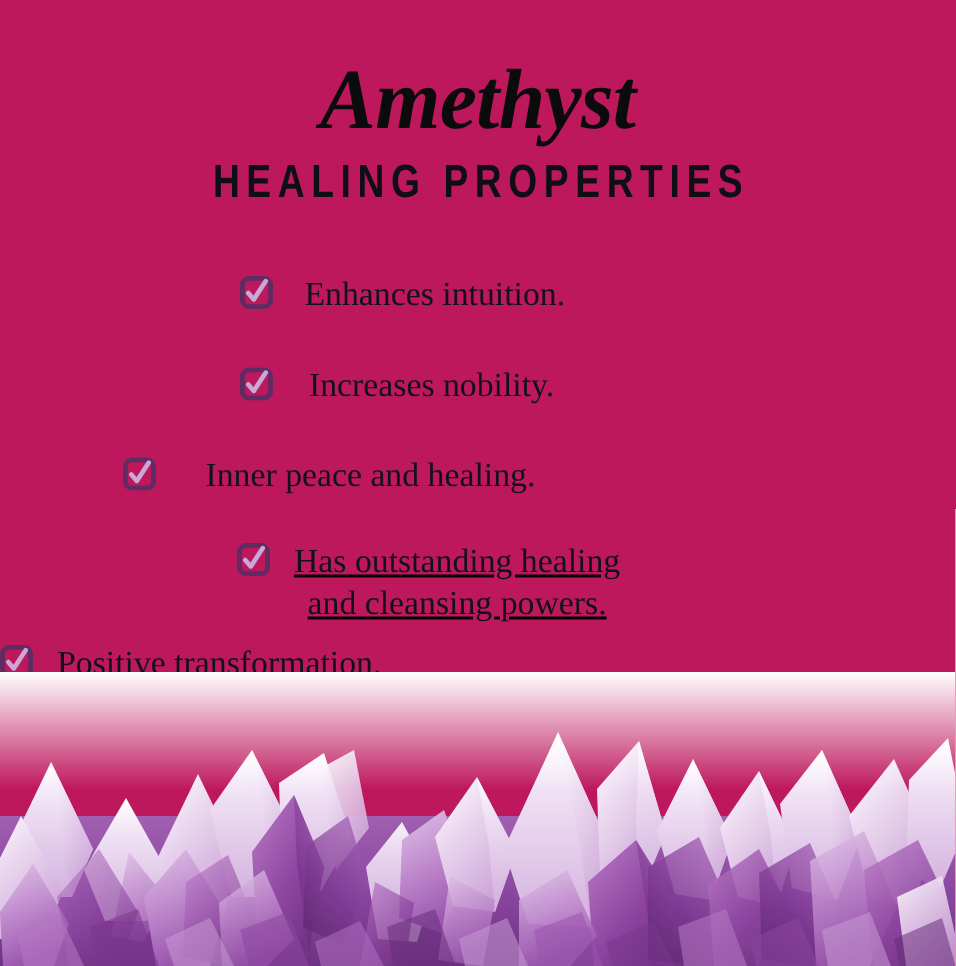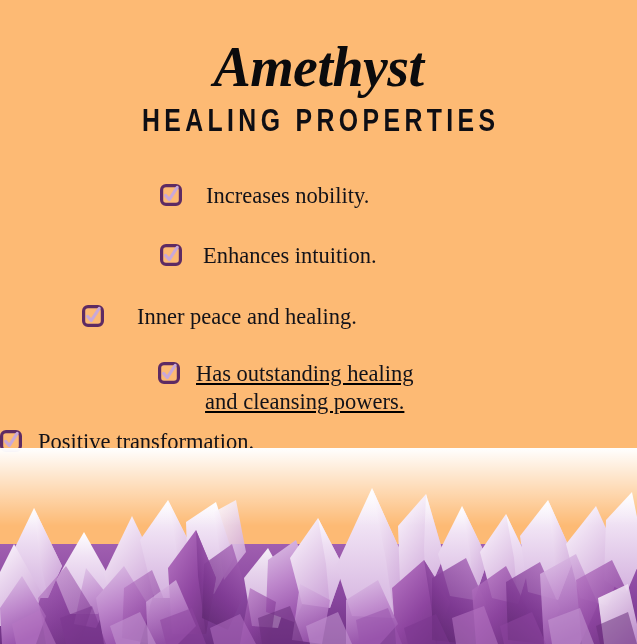--- a/index.html
+++ b/index.html
@@ -13,21 +13,21 @@
     position: relative;
     overflow: hidden;
     font-family: "Liberation Serif", serif;
   }
 
   #poster {
     position: absolute;
     inset: 0;
     width: 637px;
     height: 644px;
-    background: #fdba74;
+    background: #be185d;
     overflow: hidden;
   }
 
   
   .header {
     position: absolute;
     top: 0;
     left: 0;
     width: 637px;
     text-align: center;
@@ -124,41 +124,41 @@
 
 <div id="poster">
 
   <div class="header">
     <div class="title">Amethyst</div>
     <div class="subtitle">HEALING PROPERTIES</div>
   </div>
 
   <ul class="list">
 
+    <li class="list-item i0">
+      <div class="row">
+        <span class="checkbox">
+          <svg viewBox="0 0 22 22" xmlns="http://www.w3.org/2000/svg">
+            <rect x="1.6" y="1.6" width="18.8" height="18.8" rx="4.4" ry="4.4" fill="none" stroke="#5e2b63" stroke-width="3.2"></rect>
+            <path d="M5.5 11.3 L9.2 15.6 L17.2 3.4" fill="none" stroke="#c9a8d8" stroke-width="3.1" stroke-linecap="round" stroke-linejoin="round"></path>
+          </svg>
+        </span>
+        <span class="item-text">Enhances intuition.</span>
+      </div>
+    </li>
+
     <li class="list-item i1">
       <div class="row">
         <span class="checkbox">
           <svg viewBox="0 0 22 22" xmlns="http://www.w3.org/2000/svg">
             <rect x="1.6" y="1.6" width="18.8" height="18.8" rx="4.4" ry="4.4" fill="none" stroke="#5e2b63" stroke-width="3.2"></rect>
             <path d="M5.5 11.3 L9.2 15.6 L17.2 3.4" fill="none" stroke="#c9a8d8" stroke-width="3.1" stroke-linecap="round" stroke-linejoin="round"></path>
           </svg>
         </span>
         <span class="item-text">Increases nobility.</span>
-      </div>
-    </li>
-
-    <li class="list-item i0">
-      <div class="row">
-        <span class="checkbox">
-          <svg viewBox="0 0 22 22" xmlns="http://www.w3.org/2000/svg">
-            <rect x="1.6" y="1.6" width="18.8" height="18.8" rx="4.4" ry="4.4" fill="none" stroke="#5e2b63" stroke-width="3.2"></rect>
-            <path d="M5.5 11.3 L9.2 15.6 L17.2 3.4" fill="none" stroke="#c9a8d8" stroke-width="3.1" stroke-linecap="round" stroke-linejoin="round"></path>
-          </svg>
-        </span>
-        <span class="item-text">Enhances intuition.</span>
       </div>
     </li>
 
     <li class="list-item i2">
       <div class="row">
         <span class="checkbox">
           <svg viewBox="0 0 22 22" xmlns="http://www.w3.org/2000/svg">
             <rect x="1.6" y="1.6" width="18.8" height="18.8" rx="4.4" ry="4.4" fill="none" stroke="#5e2b63" stroke-width="3.2"></rect>
             <path d="M5.5 11.3 L9.2 15.6 L17.2 3.4" fill="none" stroke="#c9a8d8" stroke-width="3.1" stroke-linecap="round" stroke-linejoin="round"></path>
           </svg>

